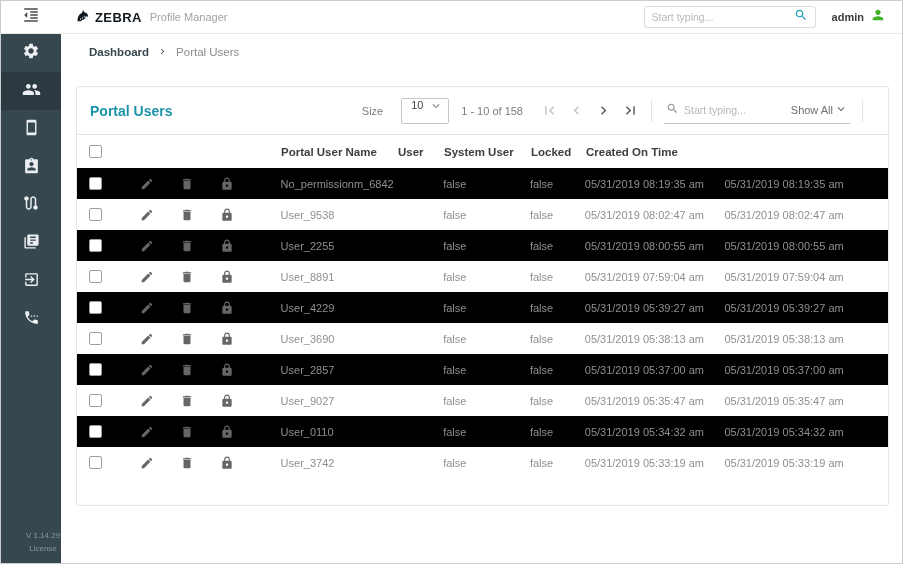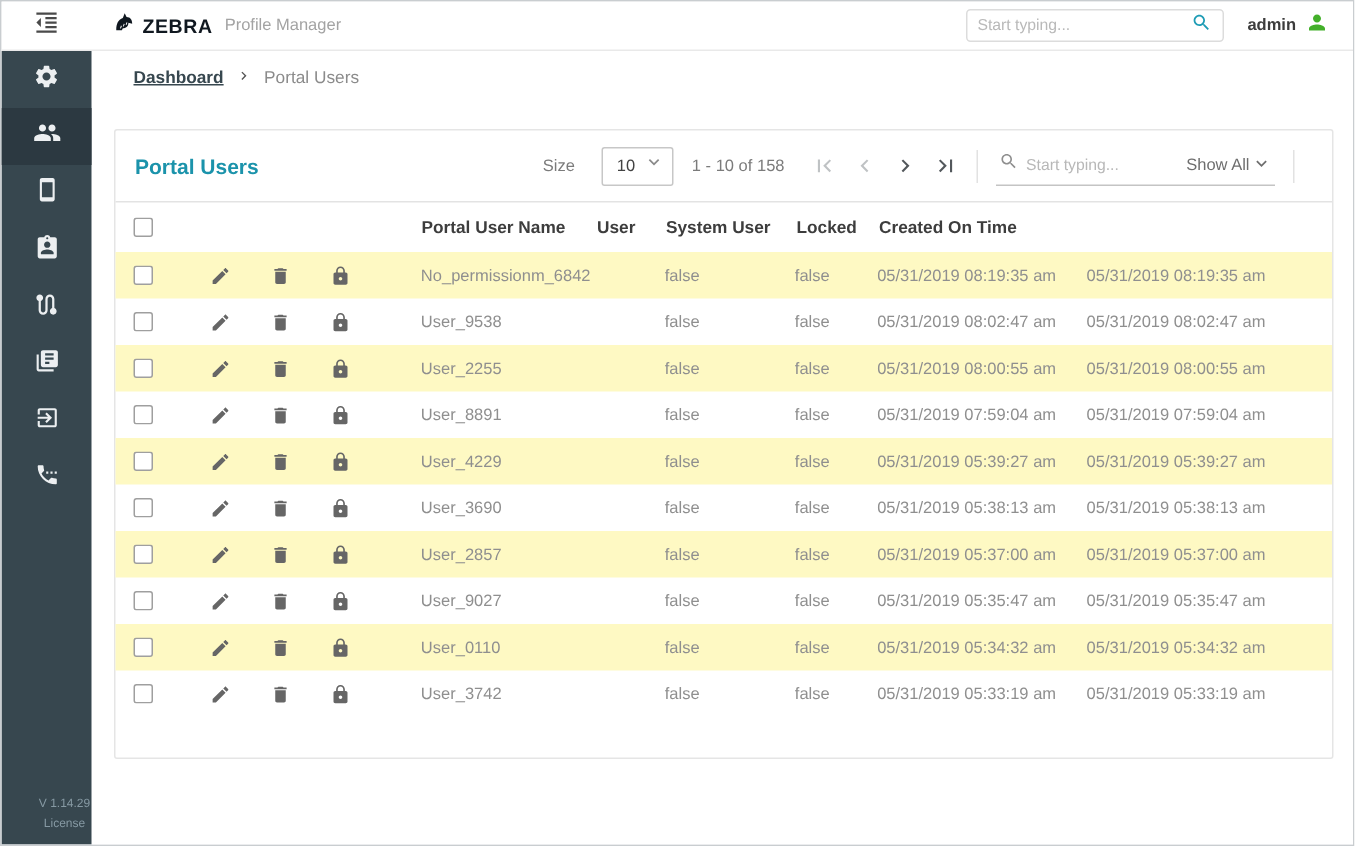--- a/index.html
+++ b/index.html
@@ -23,47 +23,47 @@
   .sidebar { position:absolute; top:33px; left:0; bottom:0; width:60px; background:#37474f; z-index:2; }
   .nav-item { height:38px; display:flex; align-items:center; justify-content:center; cursor:pointer; }
   .nav-item.active { background:#2c3941; }
   .nav-item svg { fill:#eceff1; }
   .sidebar-version { position:absolute; bottom:7px; left:12px; width:100%; text-align:center; color:#8699a3; font-size:8px; line-height:1.6; }
 
   
   .content { position:absolute; left:60px; top:33px; right:0; bottom:0; background:#fff; }
   .breadcrumb { height:36px; display:flex; align-items:center; padding-left:28px; gap:8px; font-size:11.5px; }
   .crumb-current { color:#8b8b8b; }
-  .crumb-root { color:#37474f; font-weight:bold; cursor:pointer;text-decoration:underline; }
+  .crumb-root { color:#37474f; font-weight:bold; cursor:pointer; }
 
   .card { position:absolute; left:15px; right:13px; top:52px; height:420px; background:#fff; border:1px solid #e5e5e5; border-radius:2px; }
 
   
   .card-toolbar { height:48px; display:flex; align-items:center; border-bottom:1px solid #e3e3e3; padding:0 13px; }
   .card-title { color:#1b93ab; font-weight:bold; font-size:14px; }
   .toolbar-controls { display:flex; align-items:center; margin-left:auto; }
   .size-label { font-size:11px; color:#7b7b7b; margin-right:18px; }
-  .size-select { width:48px; height:26px; border:1px solid #c7c7c7; border-radius:2px; display:flex; align-items:center; padding:0 5px 0 9px; cursor:pointer; background:#fff; }
+  .size-select { width:48px; height:26px; border:1px solid #c7c7c7; border-radius:2px; display:flex; align-items:flex-start; padding:0 5px 0 9px; cursor:pointer; background:#fff; }
   .size-value { font-size:11px; color:#424242; flex:1; }
   .range-text { font-size:11px; color:#7b7b7b; margin:0 18px 0 12px; white-space:nowrap; }
   .pager { display:flex; align-items:center; gap:10px; }
   .pager .pg { cursor:pointer; display:flex; }
   .pg.disabled svg { fill:#bfc2c4; }
   .pg.enabled svg { fill:#53585c; }
   .vdivider { width:1px; height:22px; background:#e2e2e2; margin:0 12px; }
   .filter-box { display:flex; align-items:center; border-bottom:1px solid #c4c4c4; height:26px; width:186px; padding:0 2px; }
   .filter-box input { border:none; outline:none; flex:1; font-size:10.5px; color:#555; font-family:"Liberation Sans", sans-serif; margin-left:5px; min-width:0; }
   .filter-box input::placeholder { color:#b8b8b8; }
   .show-all { display:flex; align-items:center; font-size:11px; color:#6e6e6e; cursor:pointer; white-space:nowrap; gap:1px; }
   .create-btn { display:flex; align-items:center; gap:6px; color:#1b93ab; font-size:12px; font-weight:bold; cursor:pointer; white-space:nowrap; background:none; border:none; font-family:"Liberation Sans", sans-serif; }
 
   
   .thead { display:flex; align-items:center; height:33px; font-size:11.5px; font-weight:bold; color:#3d3d3d; }
   .row { display:flex; align-items:center; height:31px; font-size:11px; color:#8f8f8f; }
-  .row.alt { background:#fef9c3; }
+  .row.alt { background:#000000; }
   .cell { display:flex; align-items:center; overflow:hidden; white-space:nowrap; }
   .c-check { width:50px; padding-left:12px; }
   .c-icon  { width:40px; justify-content:center; }
   .c-name  { width:151px; padding-left:34px; }
   .c-email { width:46px; }
   .c-sys   { width:87px; }
   .c-lockc { width:55px; }
   .c-created { width:140px; }
   .c-updated { width:164px; gap:4px; }
   .checkbox { width:13px; height:13px; border:1px solid #9f9f9f; border-radius:2px; background:#fff; display:inline-block; cursor:pointer; }

